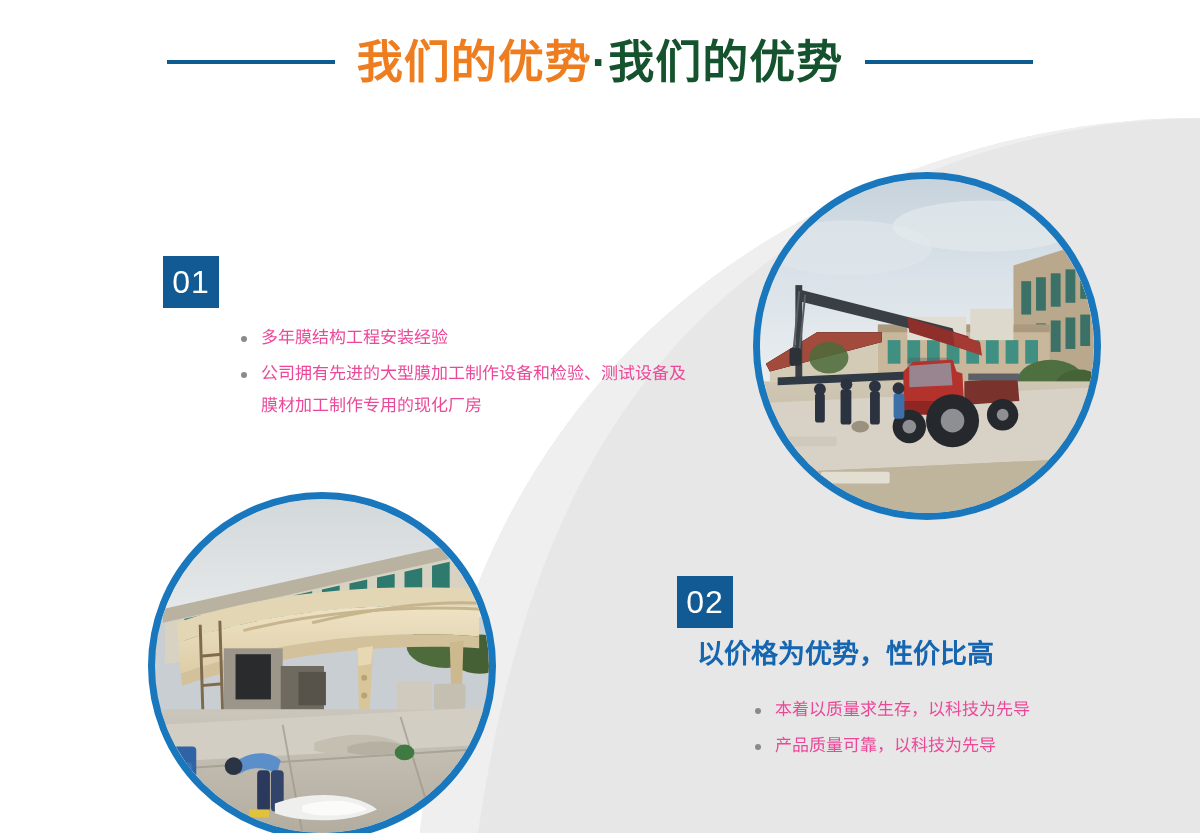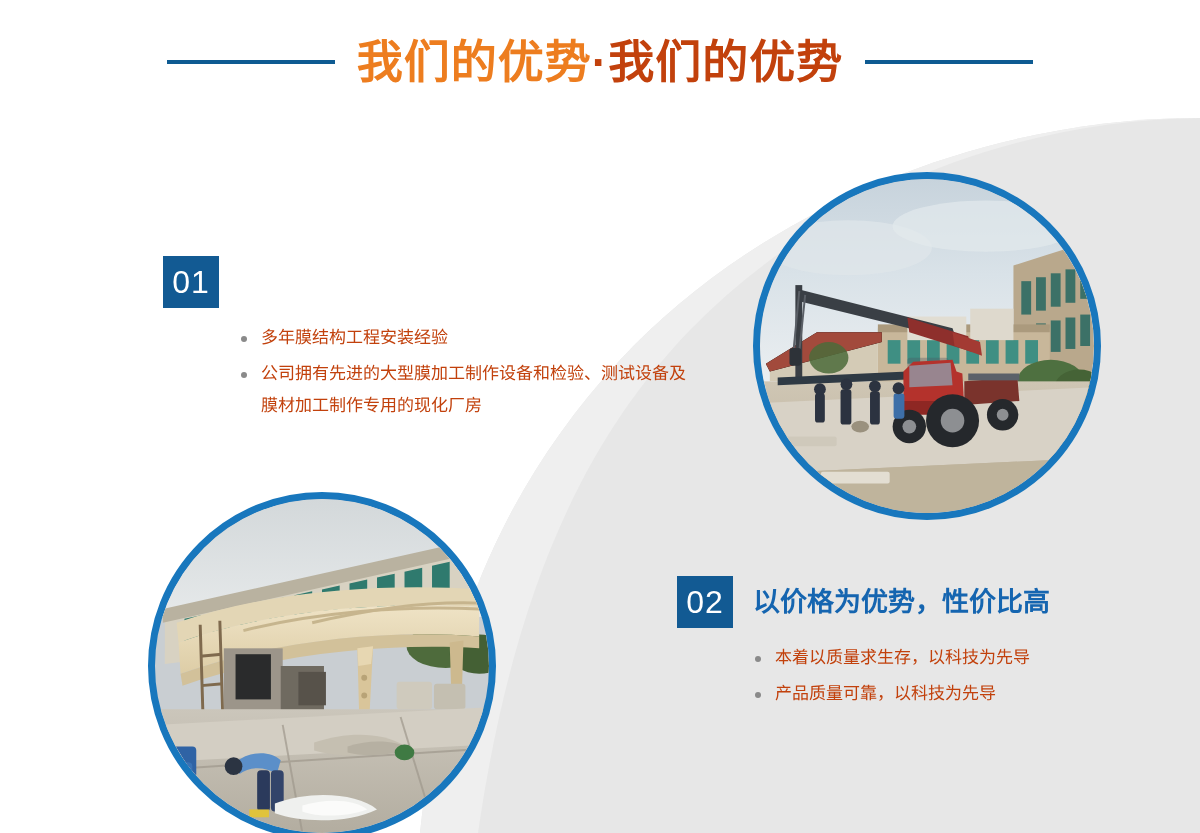--- a/index.html
+++ b/index.html
@@ -51,21 +51,21 @@
   .rule-right { width: 168px; margin-left: 22px; }
 
   .page-title {
     font-size: 46px;
     font-weight: bold;
     line-height: 1;
     letter-spacing: 1px;
     white-space: nowrap;
   }
   .title-a { color: #ED7D1F; }
-  .title-b { color: #c2410c; text-align: right; }
+  .title-b { color: #14532d; text-align: right; }
 
   
   .photo-circle {
     position: absolute;
     border-radius: 50%;
     border: 7px solid #1877BD;
     overflow: hidden;
     box-sizing: border-box;
     z-index: 3;
     background: #c9ced2;
@@ -88,21 +88,22 @@
   
   .block {
     position: absolute;
     z-index: 6;
   }
   .block-01 { left: 163px; top: 256px; width: 530px; }
   .block-02 { left: 677px; top: 576px; width: 430px; }
 
   .block-head {
     display: flex;
-    align-items: center;
+    align-items: flex-start;
+    flex-direction: column;
   }
   .num-badge {
     flex: 0 0 auto;
     width: 56px;
     height: 52px;
     background: #125A93;
     color: #ffffff;
     font-size: 32px;
     font-weight: normal;
     line-height: 52px;
@@ -121,21 +122,21 @@
   .bullets {
     list-style: none;
     margin: 14px 0 0 0;
     padding: 0;
   }
   .block-01 .bullets { margin-left: 76px; }
   .block-02 .bullets { margin-left: 76px; }
   .bullets li {
     position: relative;
     padding-left: 22px;
-    color: #c2410c;
+    color: #ec4899;
     font-size: 17px;
     line-height: 32px;
     margin-bottom: 4px;
   }
   .bullets li::before {
     content: "";
     position: absolute;
     left: 2px;
     top: 14px;
     width: 6px;

